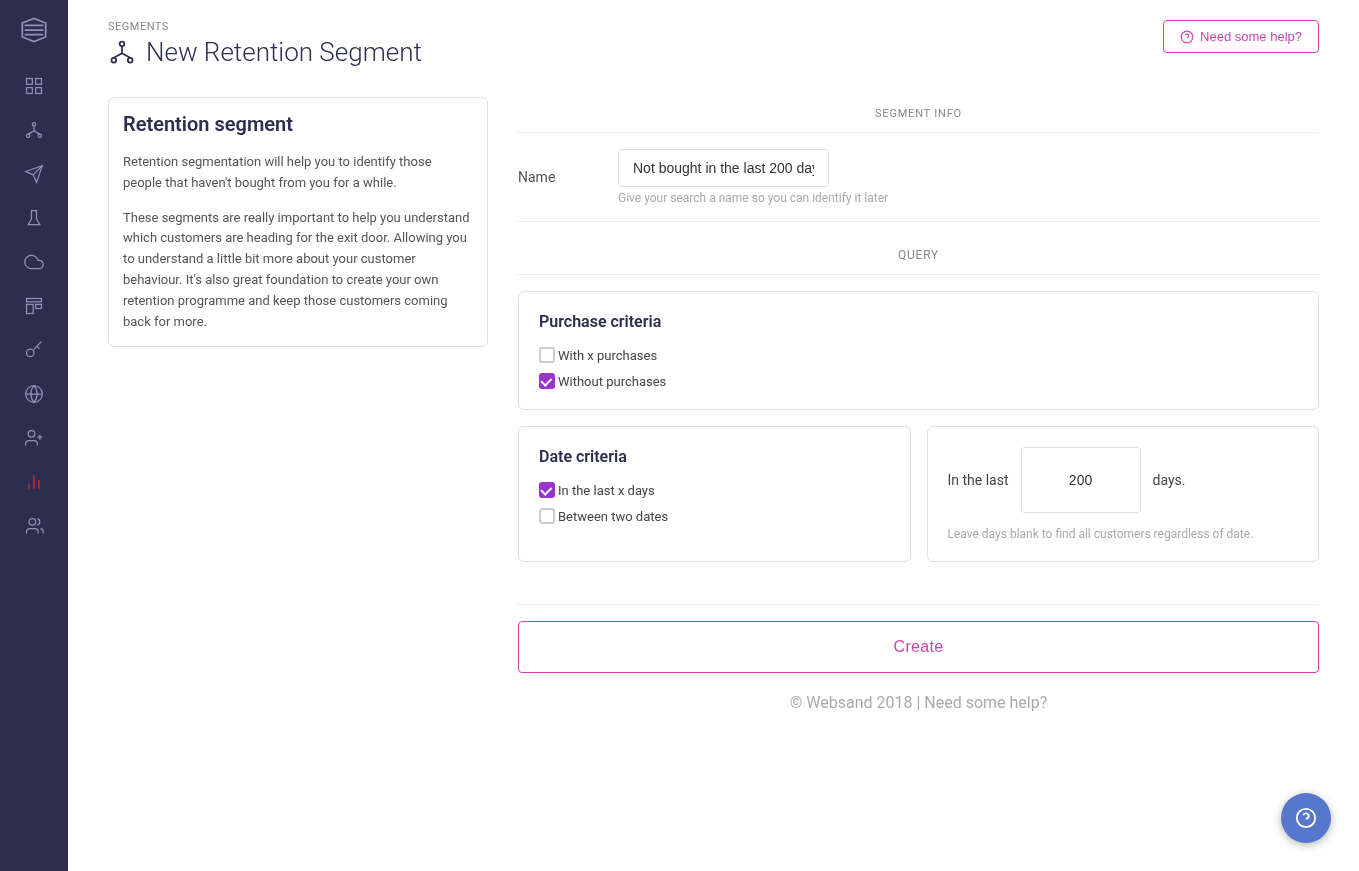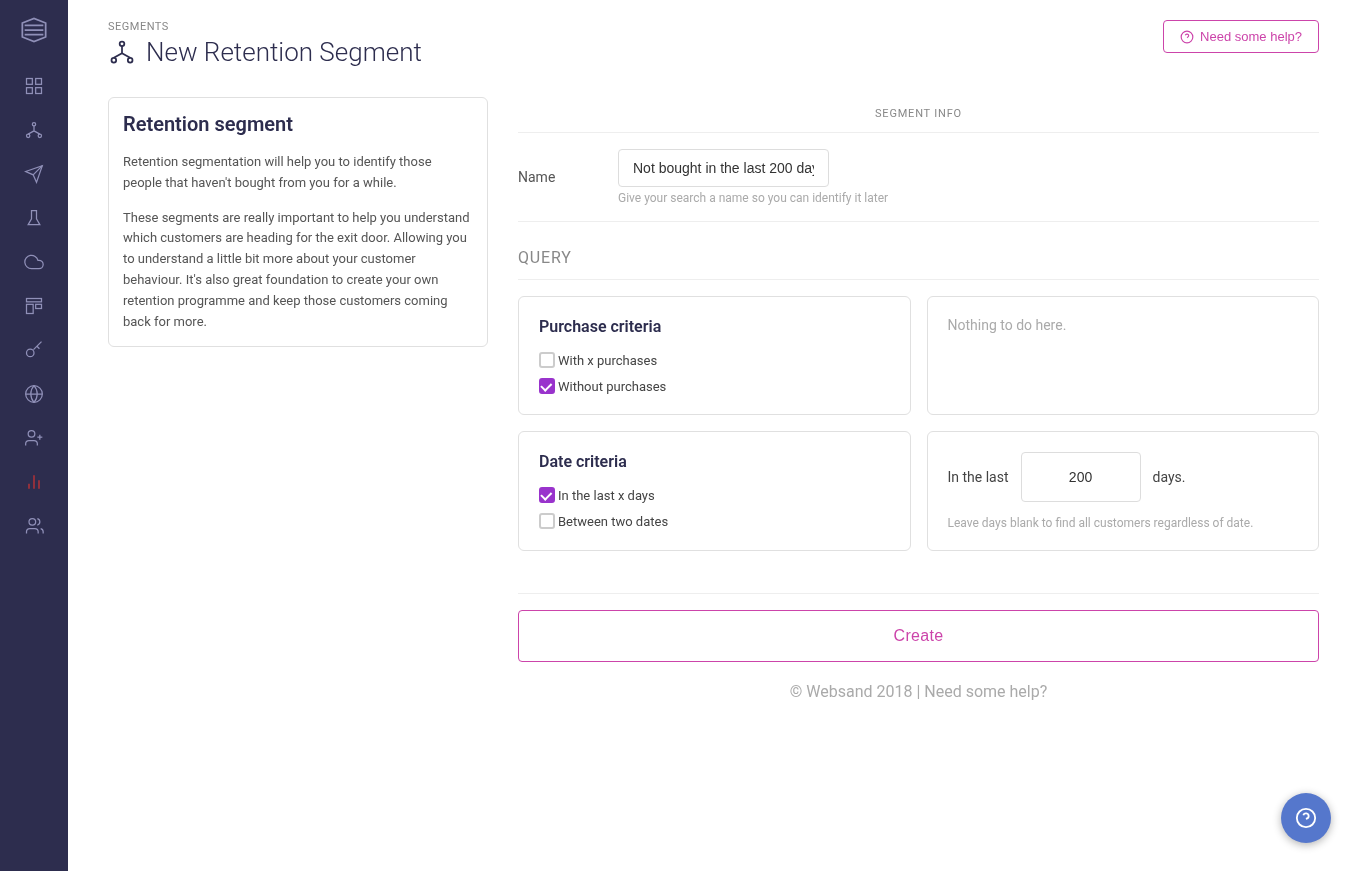--- a/index.html
+++ b/index.html
@@ -161,21 +161,22 @@
       font-size: 12px;
       color: #aaa;
       text-align: left;
       margin-top: 4px;
     }
 
     .query-section {
       margin-top: 10px;
     }
     .query-label {
-      font-size: 16px;
+      text-align: center;
+      font-size: 12px;
       text-transform: uppercase;
       color: #888;
       letter-spacing: 0.8px;
       padding: 16px 0 12px 0;
     }
 
     .criteria-row {
       display: flex;
       gap: 16px;
       margin-bottom: 16px;
@@ -247,21 +248,21 @@
       align-items: center;
       gap: 12px;
       font-size: 14px;
       color: #444;
       margin-bottom: 14px;
     }
     .days-input {
       width: 120px;
       border: 1px solid #ddd;
       border-radius: 4px;
-      padding: 16px 12px;
+      padding: 24px 12px;
       font-size: 14px;
       color: #333;
       outline: none;
       text-align: center;
     }
     .date-hint {
       font-size: 12px;
       color: #aaa;
     }
 
@@ -461,23 +462,20 @@
             <div class="criteria-title">Purchase criteria</div>
             <div class="checkbox-row">
               <div class="checkbox-custom"></div>
               <span>With x purchases</span>
             </div>
             <div class="checkbox-row">
               <div class="checkbox-custom checked"></div>
               <span>Without purchases</span>
             </div>
           </div>
-          <div class="right-info-box">
-            <span>Nothing to do here.</span>
-          </div>
         </div>
 
         <div class="criteria-row">
           <div class="criteria-box">
             <div class="criteria-title">Date criteria</div>
             <div class="checkbox-row">
               <div class="checkbox-custom checked"></div>
               <span>In the last x days</span>
             </div>
             <div class="checkbox-row">

